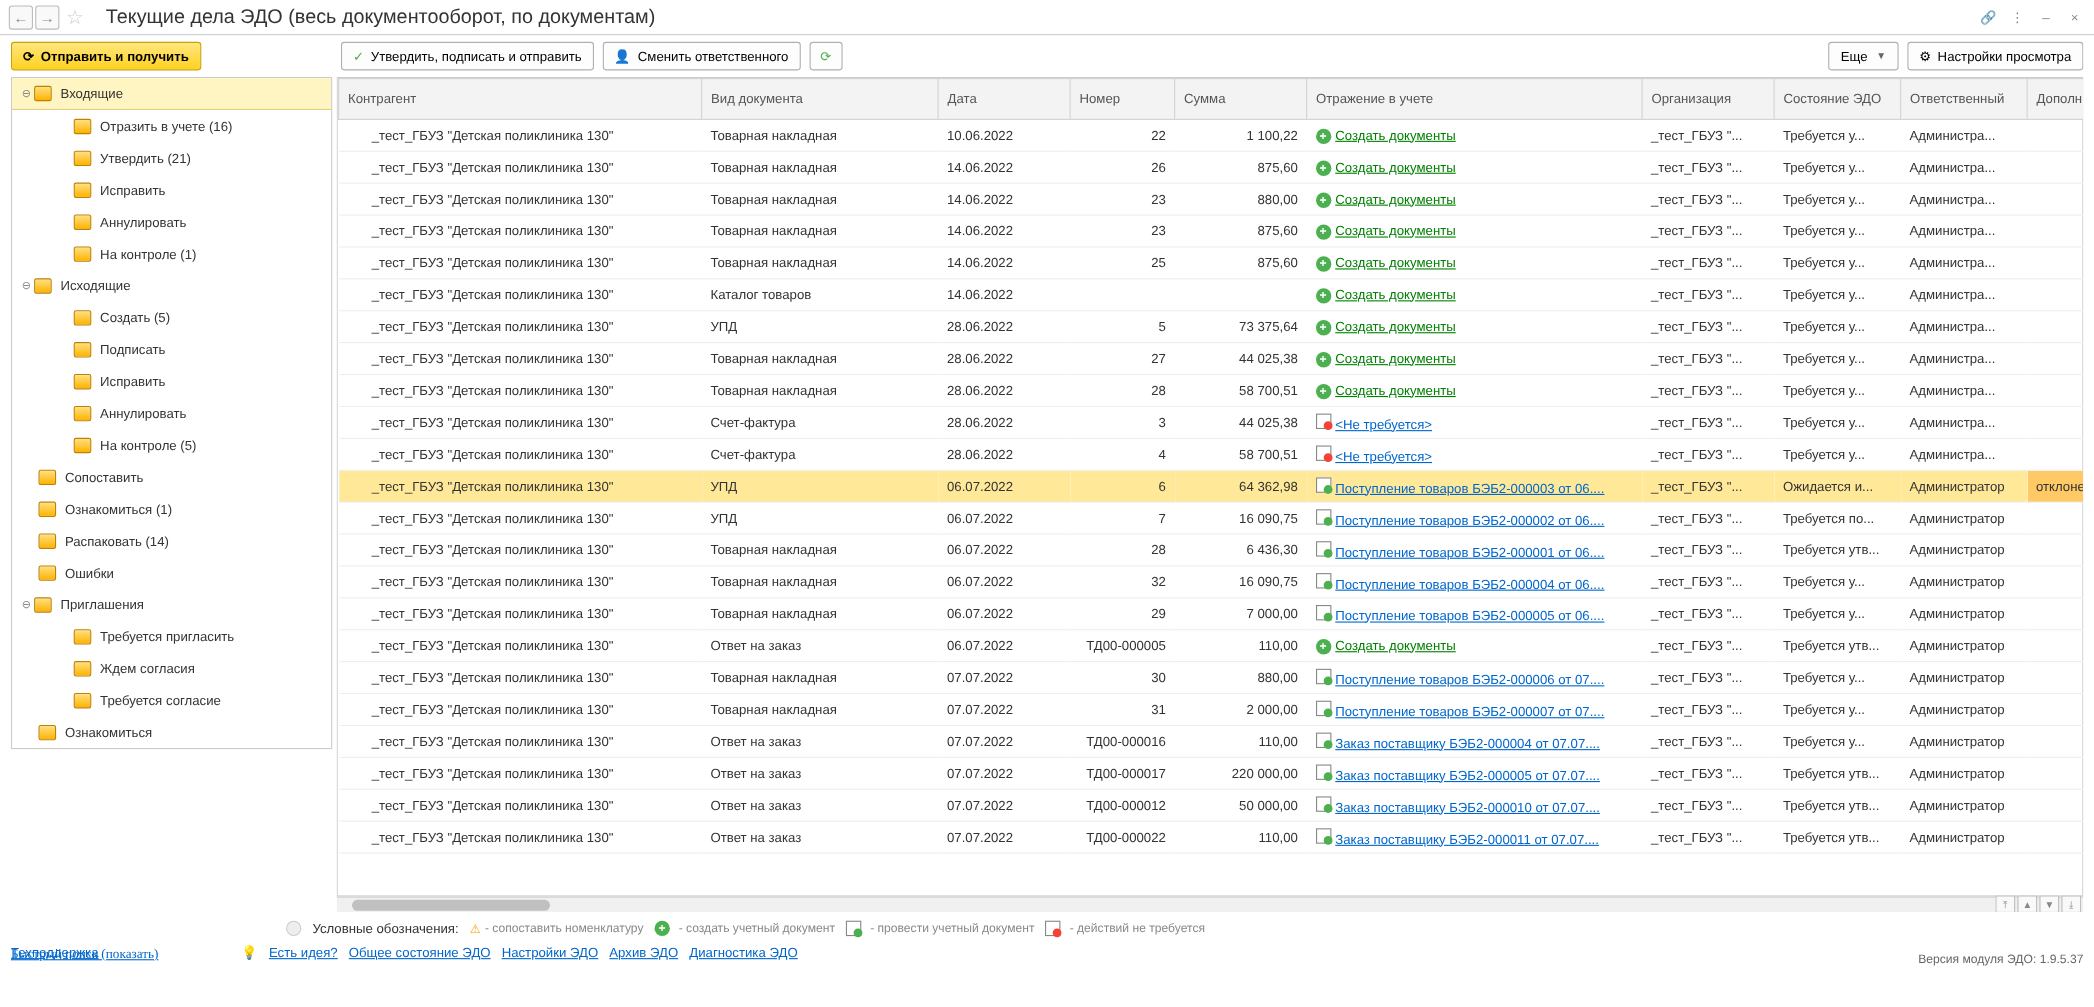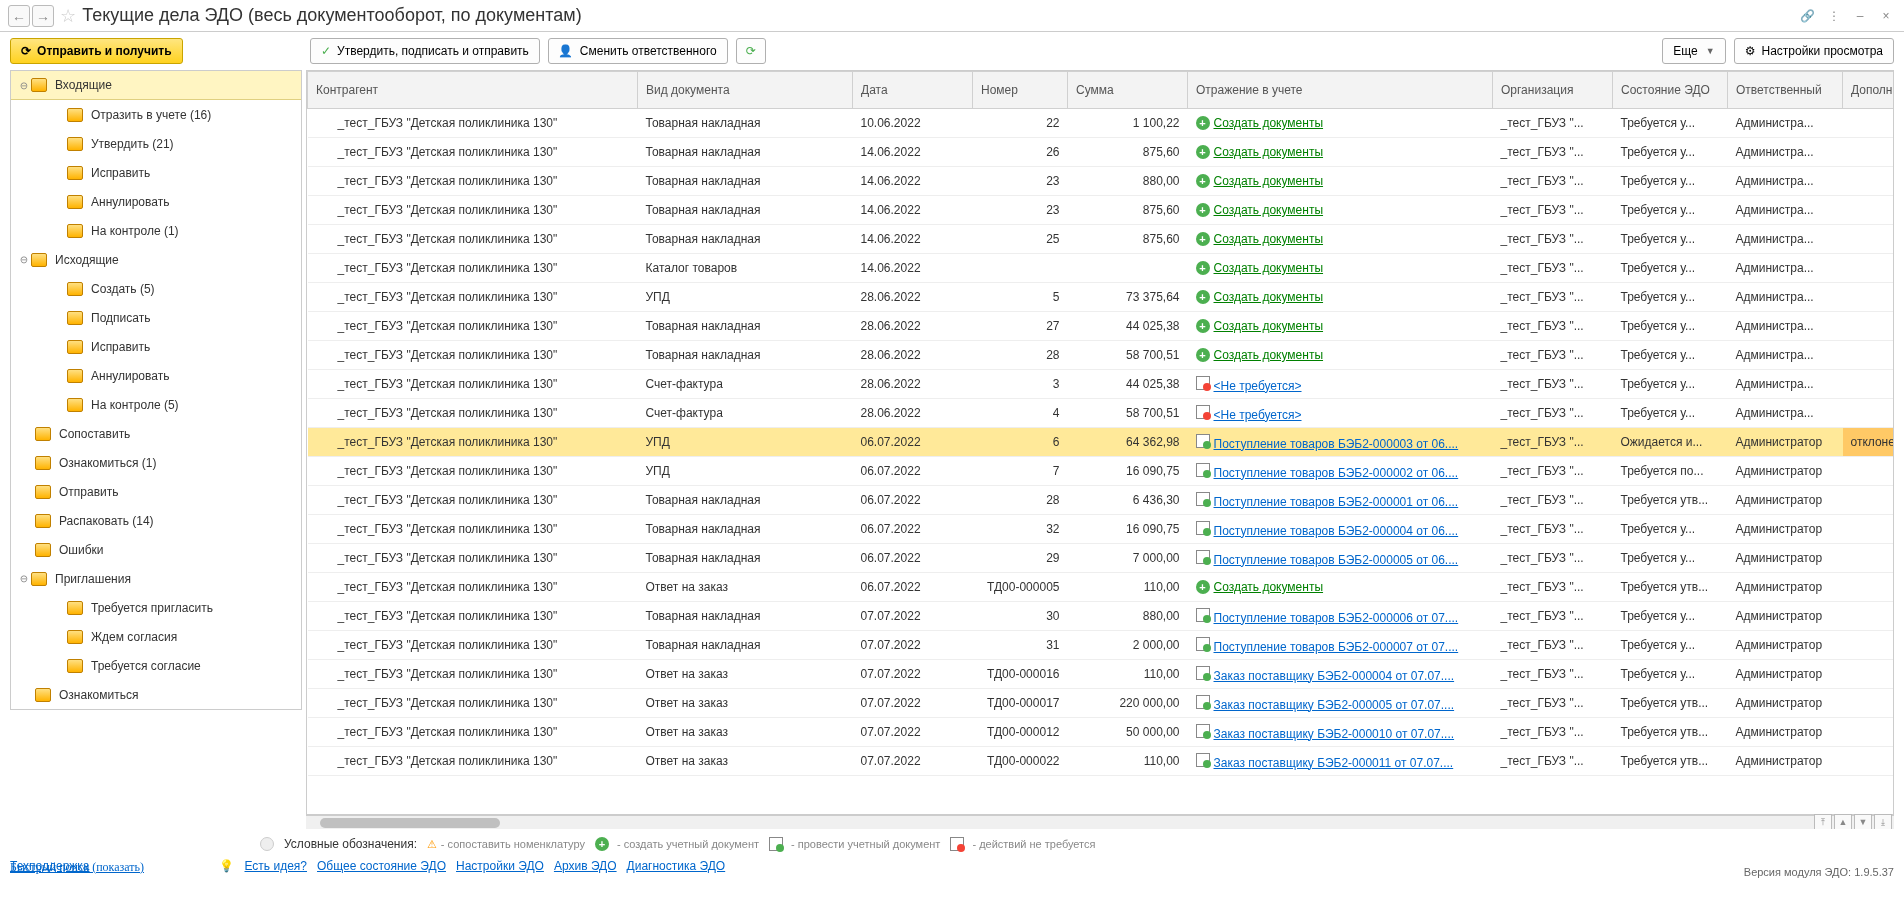--- a/index.html
+++ b/index.html
@@ -1,21 +1,21 @@
 <!DOCTYPE html>
 <html><head>
 <meta charset="utf-8">
 <style>
 * { box-sizing: border-box; margin: 0; padding: 0; }
 body { font-family: Arial, sans-serif; font-size: 12px; color: #333; background: #fff; width: 1904px; height: 915px; overflow: hidden; position: relative; }
 .titlebar { display: flex; align-items: center; height: 32px; padding: 0 8px; border-bottom: 1px solid #ccc; }
 .nav-arrows { display: flex; gap: 2px; }
 .nav-btn { width: 22px; height: 22px; border: 1px solid #bbb; background: #f9f9f9; border-radius: 3px; display: flex; align-items: center; justify-content: center; cursor: pointer; color: #888; font-size: 14px; }
 .star { color: #ccc; font-size: 18px; margin: 0 6px; cursor: pointer; }
-.page-title { font-size: 18px; font-weight: normal; color: #333; flex: 1; }
+.page-title { font-size: 18px; font-weight: normal; color: #333; flex: 1; margin-left: 14px; }
 .title-right { display: flex; gap: 6px; align-items: center; }
 .icon-btn-sm { width: 20px; height: 20px; display: flex; align-items: center; justify-content: center; cursor: pointer; color: #888; }
 .toolbar { display: flex; align-items: center; height: 38px; padding: 4px 10px; gap: 8px; }
 .btn { border: 1px solid #b0b0b0; border-radius: 3px; padding: 5px 10px; background: #fdfdfd; cursor: pointer; font-size: 12px; display: inline-flex; align-items: center; gap: 6px; }
 .btn-yellow { background: linear-gradient(#ffe680,#ffd21f); border-color: #c9a400; font-weight: bold; }
 .btn-icon { width: 30px; padding: 5px; justify-content: center; }
 .spacer { flex: 1; }
 .content { display: flex; height: calc(100% - 32px - 38px - 48px); }
 .sidebar { width: 292px; border: 1px solid #ccc; margin: 0 4px 4px 10px; overflow: auto; background: #fff; }
 .tree-row { display: flex; align-items: center; height: 29px; padding-left: 6px; cursor: pointer; }
@@ -136,24 +136,20 @@
         <div class="tree-row tree-indent1">
           <span class="folder-icon"></span>
           <span class="tree-label">Сопоставить</span>
         </div>
         <div class="tree-row tree-indent1">
           <span class="folder-icon"></span>
           <span class="tree-label">Ознакомиться (1)</span>
         </div>
         <div class="tree-row tree-indent1">
           <span class="folder-icon"></span>
-          <span class="tree-label">Отправить</span>
-        </div>
-        <div class="tree-row tree-indent1">
-          <span class="folder-icon"></span>
           <span class="tree-label">Распаковать (14)</span>
         </div>
         <div class="tree-row tree-indent1">
           <span class="folder-icon"></span>
           <span class="tree-label">Ошибки</span>
         </div>
         <div class="tree-row tree-indent0">
           <span class="tree-toggle">⊖</span>
           <span class="folder-icon"></span>
           <span class="tree-label">Приглашения</span>

